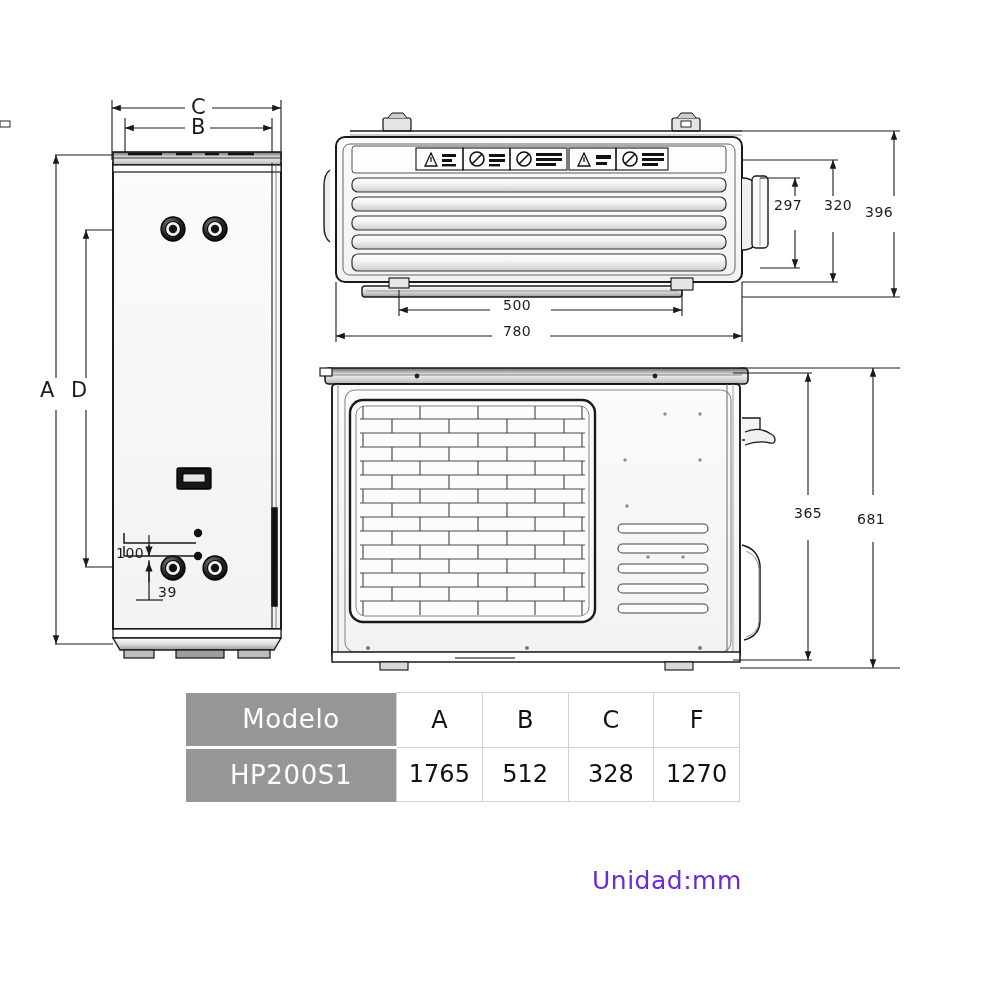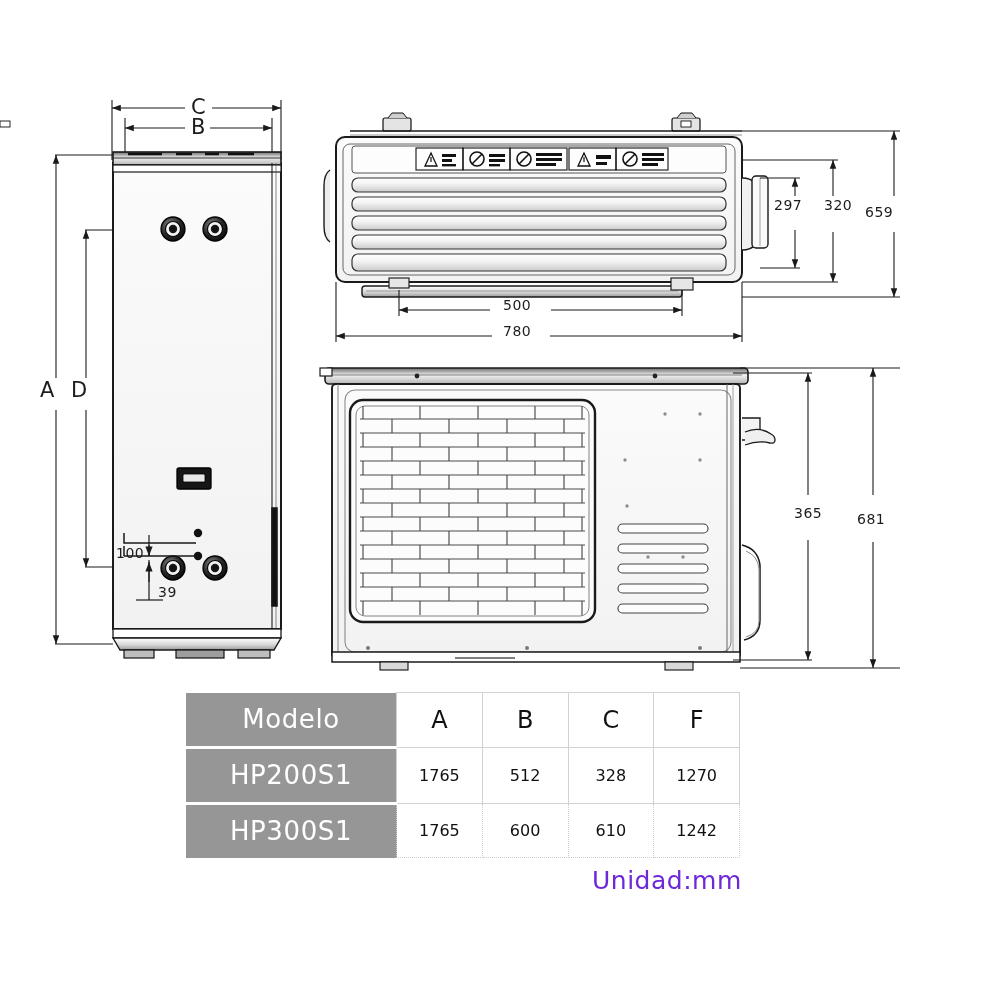--- a/index.html
+++ b/index.html
@@ -64,21 +64,21 @@
     letter-spacing: 0.6px;
     border-bottom: 3px solid #ffffff;
     width: 210px;
   }
   #spec-table tr:last-child .model-cell {
     border-bottom: none;
   }
   .val-cell {
     background: #ffffff;
     color: #111111;
-    font-size: 16px;
+    font-size: 24px;
     font-family: "DejaVu Sans", sans-serif;
     font-weight: bold;
     border: 1px solid #d2d2d2;
     width: 86px;
   }
   .hdr-cell {
     background: #ffffff;
     color: #111111;
     font-size: 24px;
     font-family: "DejaVu Sans", sans-serif;
@@ -531,21 +531,21 @@
 
   <div class="dim letter" style="left:191px; top:97px;">C</div>
   <div class="dim letter" style="left:191px; top:117px;">B</div>
   <div class="dim letter" style="left:40px; top:380px;">A</div>
   <div class="dim letter" style="left:71px; top:380px;">D</div>
   <div class="dim" style="left:116px; top:534px;margin-top:12px;">100</div>
   <div class="dim" style="left:133px; top:585px;margin-left:25px;">39</div>
 
   <div class="dim" style="left:774px; top:198px;">297</div>
   <div class="dim" style="left:824px; top:198px;">320</div>
-  <div class="dim" style="left:865px; top:205px;">659</div>
+  <div class="dim" style="left:865px; top:205px;">396</div>
   <div class="dim" style="left:503px; top:298px;">500</div>
   <div class="dim" style="left:503px; top:324px;">780</div>
 
   <div class="dim" style="left:794px; top:506px;">365</div>
   <div class="dim" style="left:857px; top:512px;">681</div>
 
   <table id="spec-table">
     <tbody>
         <tr>
       <th class="model-cell">Modelo</th>
@@ -554,25 +554,18 @@
       <th class="hdr-cell">C</th>
       <th class="hdr-cell">F</th>
     </tr>
     <tr>
       <td class="model-cell">HP200S1</td>
       <td class="val-cell">1765</td>
       <td class="val-cell">512</td>
       <td class="val-cell">328</td>
       <td class="val-cell">1270</td>
     </tr>
-    <tr>
-      <td class="model-cell">HP300S1</td>
-      <td class="val-cell dotted">1765</td>
-      <td class="val-cell dotted">600</td>
-      <td class="val-cell dotted">610</td>
-      <td class="val-cell dotted">1242</td>
-    </tr>
   </tbody>
     </table>
 
   <div id="unit-note">Unidad:mm</div>
 
 </div>
 
 </body></html>

